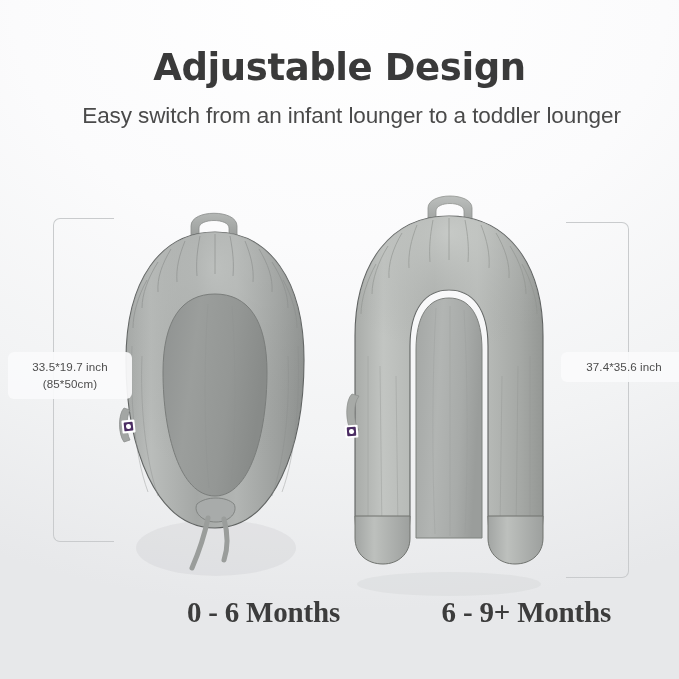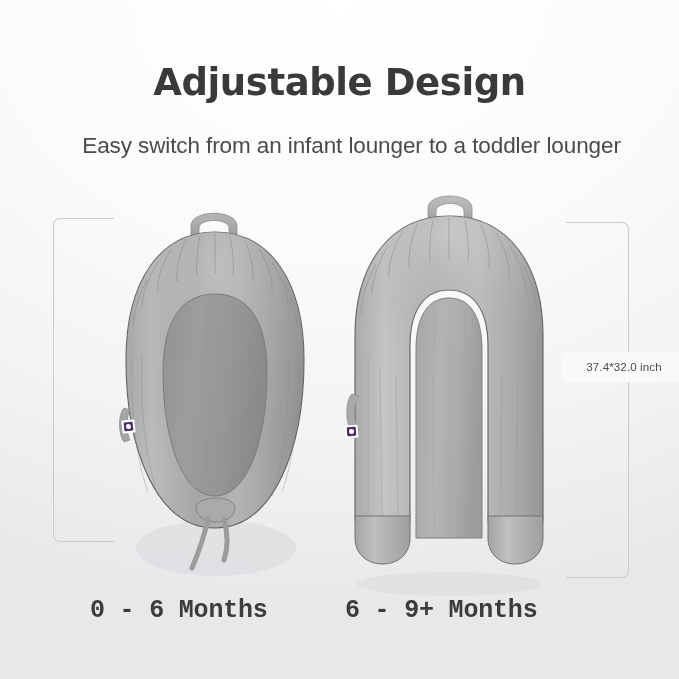--- a/index.html
+++ b/index.html
@@ -26,21 +26,21 @@
   
   .header {
     position: absolute;
     left: 0;
     top: 0;
     width: 679px;
     text-align: center;
     z-index: 40;
   }
   .title {
-    margin: 16px;
+    margin: 1px;
     padding-top: 44px;
     font-size: 37px;
     line-height: 46px;
     font-weight: bold;
     color: #3a3a3a;
     letter-spacing: -0.4px;
     font-family: "DejaVu Sans", sans-serif;
   }
   .subtitle {
     margin: 0;
@@ -111,29 +111,29 @@
   .product {
     position: absolute;
   }
   .product.infant  { left: 112px; top: 196px; width: 205px; height: 400px; }
   .product.toddler { left: 338px; top: 186px; width: 222px; height: 410px; }
 
   
   .caption {
     position: absolute;
     z-index: 35;
-    font-size: 25px;
+    font-size: 29px;
     font-weight: bold;
     color: #3c3c3c;
     letter-spacing: -0.2px;
-    text-align: left;
-    font-family: Liberation Mono, monospace;
+    text-align: right;
+    font-family: Liberation Serif, serif;
   }
   .caption.infant  { left: 90px;  top: 596px; width: 250px; }
-  .caption.toddler { left: 345px; top: 596px; width: 250px; }
+  .caption.toddler { left: 361px; top: 596px; width: 250px; }
 
   
   .brand-tag {
     position: absolute;
     z-index: 20;
     width: 13px;
     height: 13px;
     background: #ffffff;
     border-radius: 1px;
     display: flex;
@@ -164,22 +164,26 @@
 <div id="canvas">
 
   <div class="header">
     <h1 class="title">Adjustable Design</h1>
     <p class="subtitle">Easy switch from an infant lounger to a toddler lounger</p>
   </div>
 
   <div class="bracket left"></div>
   <div class="bracket right"></div>
 
+  <div class="dim-label left">
+    <span>33.5*19.7 inch</span>
+    <span class="dim-line2">(85*50cm)</span>
+  </div>
   <div class="dim-label right">
-    <span>37.4*32.0 inch</span>
+    <span>37.4*35.6 inch</span>
   </div>
 
   <div class="stage">
 
     <div class="product infant">
       <svg width="205" height="400" viewBox="0 0 205 400" xmlns="http://www.w3.org/2000/svg">
         <defs>
           <linearGradient id="bumperL" x1="0" y1="0" x2="1" y2="0">
             <stop offset="0%" stop-color="#a6a9a7"></stop>
             <stop offset="14%" stop-color="#babdbb"></stop>

